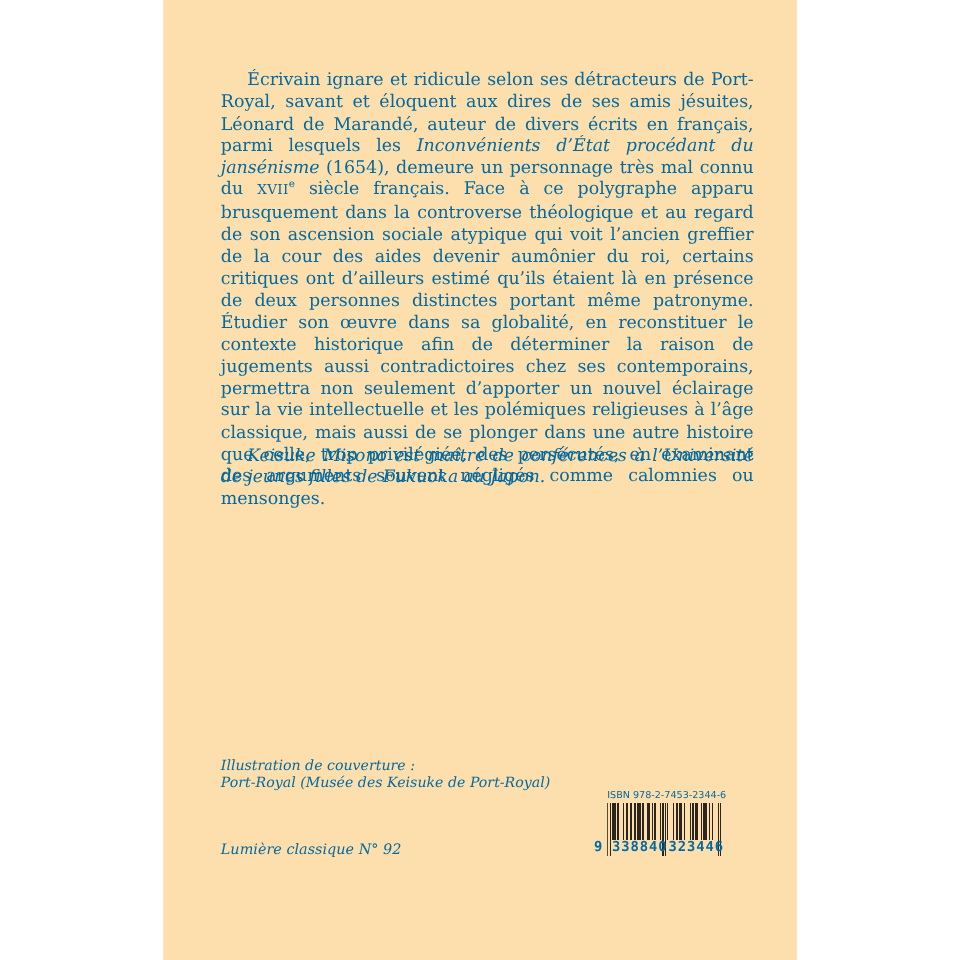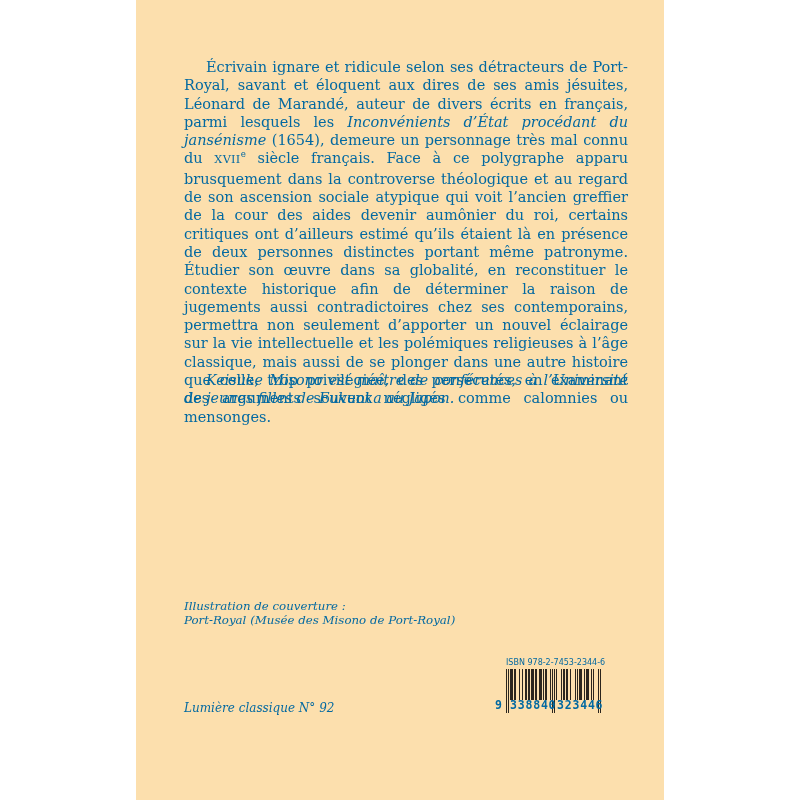--- a/index.html
+++ b/index.html
@@ -24,21 +24,21 @@
   .italic{font-style:italic;}
   .sc{text-transform:uppercase;font-size:0.78em;letter-spacing:0.3px;}
   .sup{vertical-align:super;font-size:0.6em;line-height:0;}
   .bio{
     position:absolute;left:48px;top:371px;width:444px;
     font-size:14.3px;line-height:18.3px;
     font-style:italic;text-align:justify;
   }
   .bio p{margin:0;text-indent:22px;}
   .credit{
-    position:absolute;left:48px;top:600px;width:360px;
+    position:absolute;left:48px;top:632px;width:360px;
     font-size:11.8px;line-height:13.8px;font-style:italic;
   }
   .collection{
     position:absolute;left:48px;top:701px;
     font-size:12px;font-style:italic;
   }
   .barcode{
     position:absolute;left:356px;top:658px;width:130px;
   }
   .isbn-line{
@@ -70,21 +70,21 @@
     <div class="synopsis">
       <p><span>Écrivain ignare et ridicule selon ses détracteurs de Port-Royal, savant et éloquent aux dires de ses amis jésuites, Léonard de Marandé, auteur de divers écrits en français, parmi lesquels les </span><span class="italic">Inconvénients d’État procédant du jansénisme</span><span> (1654), demeure un personnage très mal connu du </span><span class="sc">xvii</span><span class="sup">e</span><span> siècle français. Face à ce polygraphe apparu brusquement dans la controverse théologique et au regard de son ascension sociale atypique qui voit l’ancien greffier de la cour des aides devenir aumônier du roi, certains critiques ont d’ailleurs estimé qu’ils étaient là en présence de deux personnes distinctes portant même patronyme. Étudier son œuvre dans sa globalité, en reconstituer le contexte historique afin de déterminer la raison de jugements aussi contradictoires chez ses contemporains, permettra non seulement d’apporter un nouvel éclairage sur la vie intellectuelle et les polémiques religieuses à l’âge classique, mais aussi de se plonger dans une autre histoire que celle, trop privilégiée, des persécutés, en examinant des arguments souvent négligés comme calomnies ou mensonges.</span></p>
     </div>
 
     <div class="bio">
       <p>Keisuke Misono est maître de conférences à l’Université de jeunes filles de Fukuoka au Japon.</p>
     </div>
 
     <div class="credit">
       <div>Illustration de couverture :</div>
-      <div>Port-Royal (Musée des Misono de Port-Royal)</div>
+      <div>Port-Royal (Musée des Keisuke de Port-Royal)</div>
     </div>
 
     <div class="collection">Lumière classique N° 92</div>
 
     <div class="barcode">
       <div class="isbn-line">ISBN  978-2-7453-2344-6</div>
       <div class="ean-wrap">
         <svg width="95" height="45" viewBox="0 0 95 45" shape-rendering="crispEdges">
             <rect x="0" y="0" width="1" height="44" fill="#2b251d"></rect>
             <rect x="2" y="0" width="1" height="44" fill="#2b251d"></rect>

